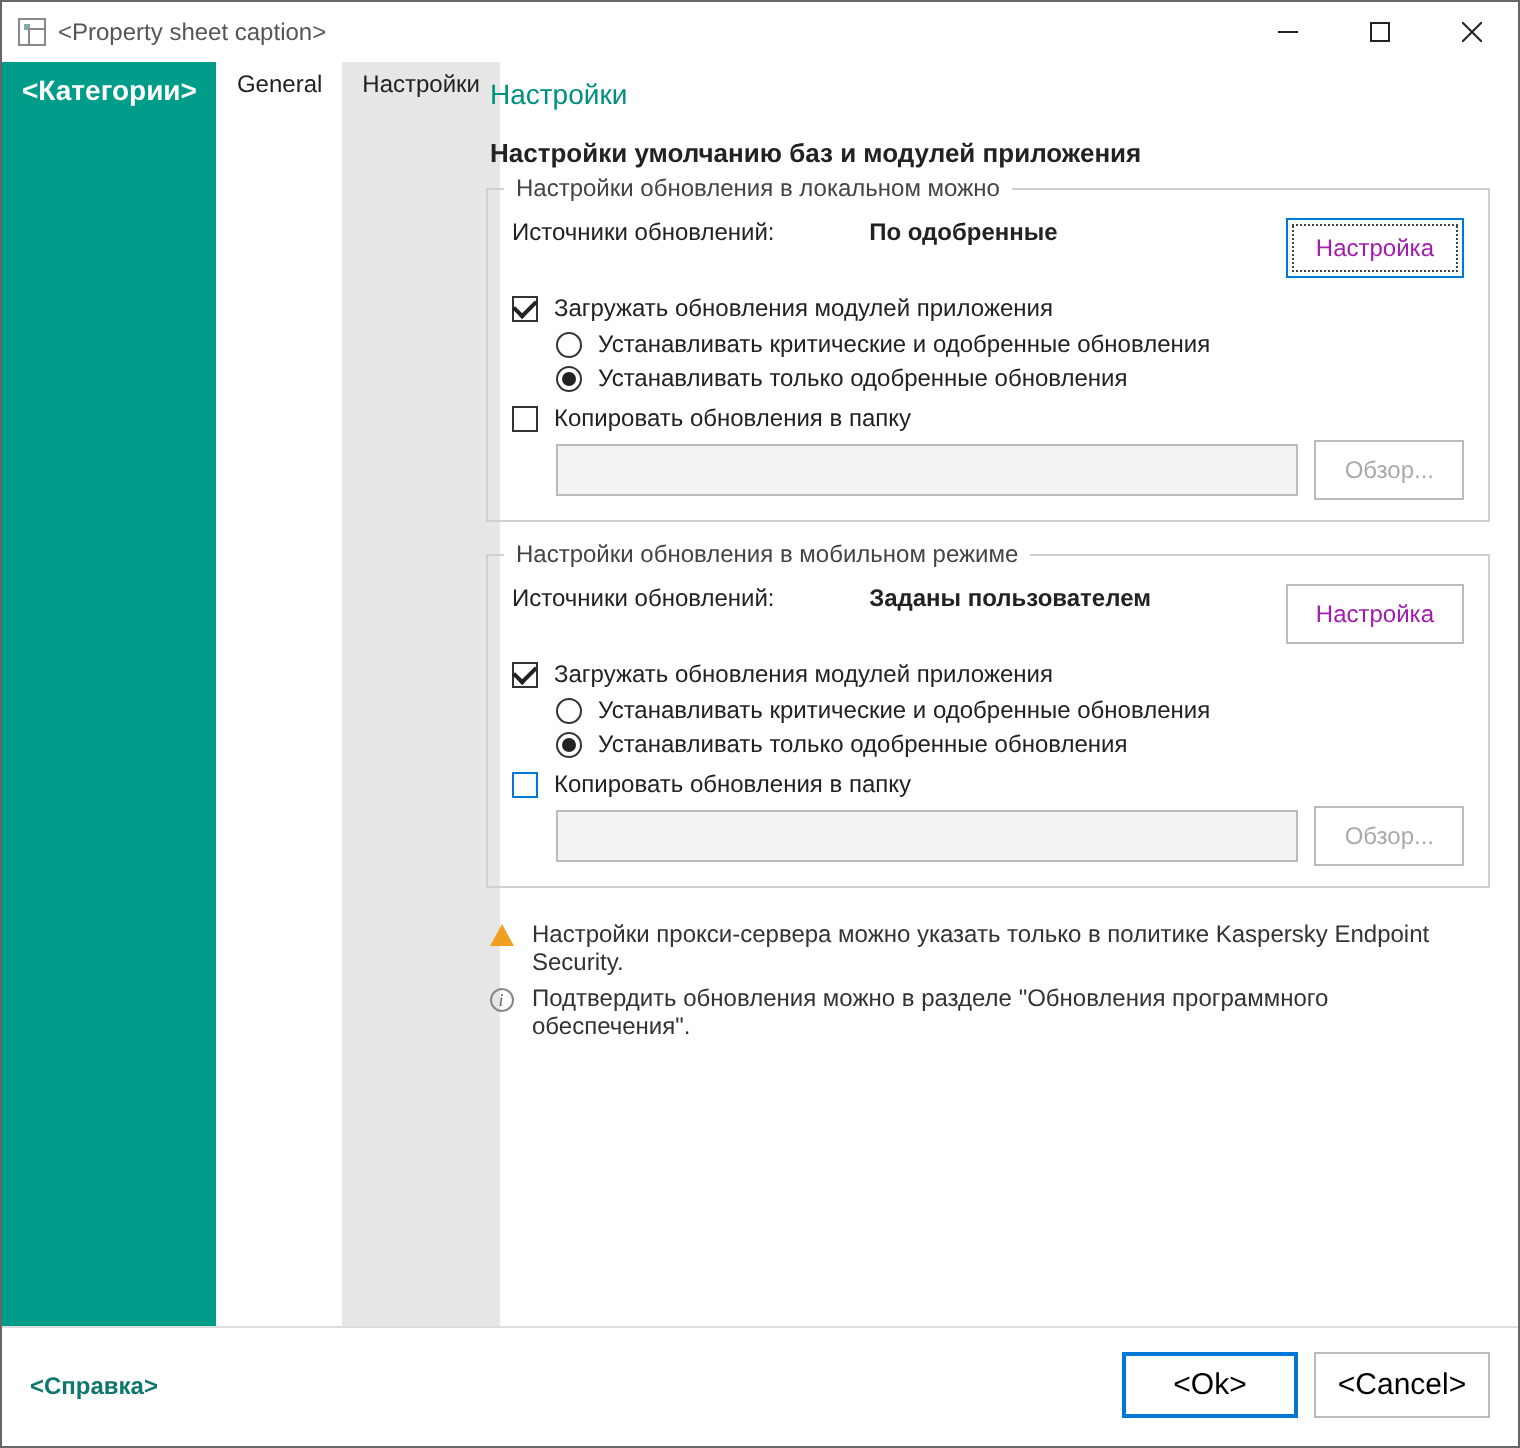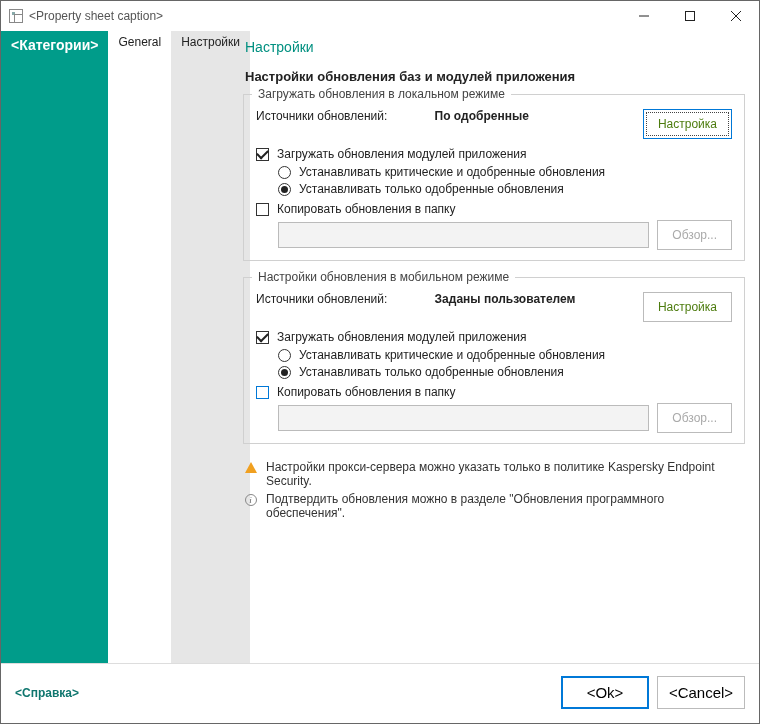--- a/index.html
+++ b/index.html
@@ -19,21 +19,21 @@
   .content { flex:1; display:flex; flex-direction:column; padding:0; overflow:hidden; }
   .content-inner { padding:0 14px 0 14px; }
   .page-title { color:#009080; font-size:14px; padding:8px 0 10px 2px; }
   .section-title { font-weight:bold; font-size:13px; padding:4px 2px 10px 2px; }
   
   .groupbox { position:relative; border:1px solid #d0d0d0; margin:0 0 16px 0; padding:14px 12px 10px 12px; }
   .group-legend { position:absolute; top:-8px; left:8px; background:#fff; padding:0 6px; color:#444; font-size:12px; }
   .row { display:flex; align-items:flex-start; margin-bottom:8px; }
   .row .label { width:180px; color:#222; }
   .row .value { width:210px; font-weight:bold; }
-  .btn { border:1px solid #bbb; background:#fff; color:#4d7c0f; padding:7px 14px; font-family:inherit; font-size:12px; cursor:default; }
+  .btn { border:1px solid #bbb; background:#fff; color:#a21caf; padding:7px 14px; font-family:inherit; font-size:12px; cursor:default; }
   .btn.focused { outline:1px dotted #444; outline-offset:-4px; border:1px solid #0078d7; }
   .btn.dim { color:#aaa; }
   .check-row { display:flex; align-items:center; margin:4px 0; }
   .cbox { width:13px; height:13px; border:1px solid #333; margin-right:8px; display:inline-flex; align-items:center; justify-content:center; background:#fff; }
   .cbox.checked::after { content:""; width:9px; height:5px; border-left:2px solid #222; border-bottom:2px solid #222; transform:rotate(-45deg) translate(1px,-1px); }
   .cbox.blue { border-color:#0078d7; }
   .radio-row { display:flex; align-items:center; margin:3px 0 3px 22px; }
   .radio { width:13px; height:13px; border:1px solid #333; border-radius:50%; margin-right:8px; position:relative; background:#fff; }
   .radio.sel::after { content:""; position:absolute; top:2px; left:2px; width:7px; height:7px; border-radius:50%; background:#222; }
   .path-row { display:flex; align-items:center; gap:8px; margin:4px 0 0 22px; }
@@ -88,24 +88,24 @@
         <span>General</span>
       </div>
       <div class="cat-item selected">
         <span>Настройки</span>
       </div>
     </div>
 
     <div class="content">
       <div class="content-inner">
         <div class="page-title">Настройки</div>
-        <div class="section-title">Настройки обновления баз и модулей приложения</div>
+        <div class="section-title">Настройки умолчанию баз и модулей приложения</div>
 
         <div class="groupbox">
-          <div class="group-legend">Загружать обновления в локальном режиме</div>
+          <div class="group-legend">Настройки обновления в локальном можно</div>
           <div class="row">
             <div class="label">Источники обновлений:</div>
             <div class="value">По одобренные</div>
             <div style="flex:1"></div>
             <button class="btn focused">Настройка</button>
           </div>
           <div class="check-row">
             <span class="cbox checked"></span>
             <span>Загружать обновления модулей приложения</span>
           </div>

